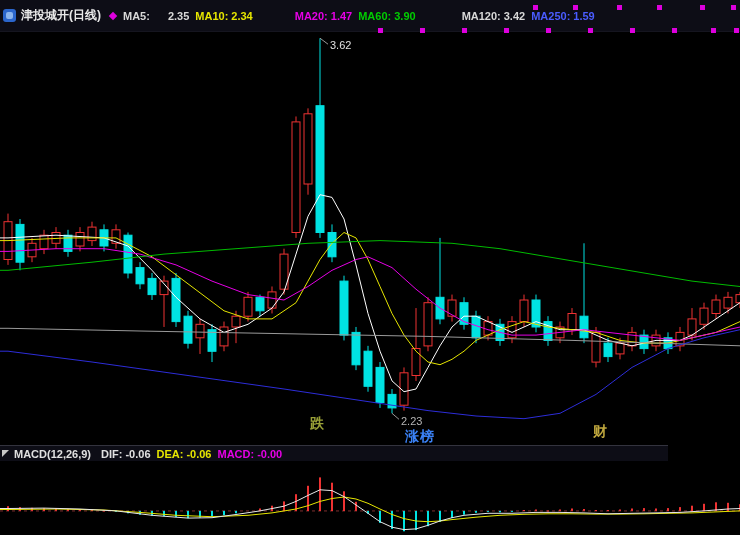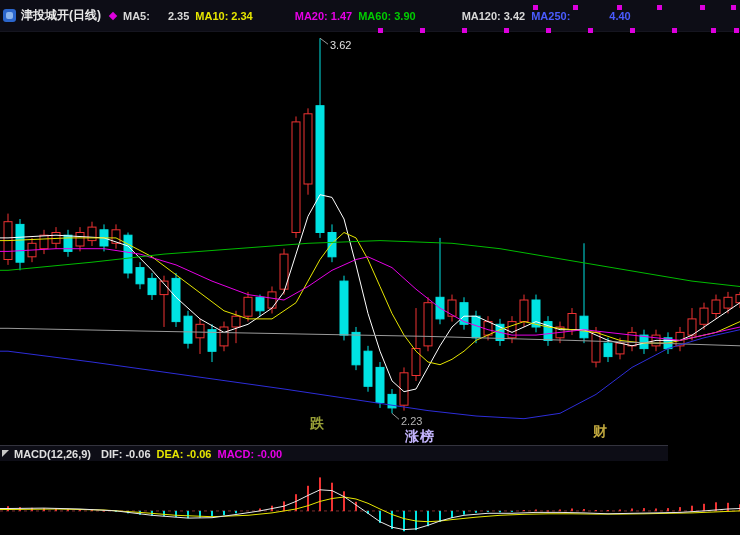--- a/index.html
+++ b/index.html
@@ -253,23 +253,23 @@
         <span class="val">1.47</span>
       </span>
       <span class="legend-item" style="color: rgb(0, 204, 0);">
         <span>MA60:</span>
         <span class="val">3.90</span>
       </span>
       <span class="legend-item" style="color: rgb(216, 216, 216); padding-left: 40px;">
         <span>MA120:</span>
         <span class="val">3.42</span>
       </span>
-      <span class="legend-item" style="color: rgb(74, 92, 255); gap: 36px;">
+      <span class="legend-item" style="color: rgb(74, 92, 255);">
         <span>MA250:</span>
-        <span class="val">4.40</span>
+        <span class="val">1.59</span>
       </span>
     </div>
 </div>
 
 <div class="macdbar">
   <div class="expand-icon"></div>
   <span class="macd-title" style="color:#e0e0e0">MACD(12,26,9)</span>
   <div class="legend">
       <span class="legend-item" style="color: rgb(224, 224, 224);">
         <span>DIF:</span>
@@ -300,15 +300,15 @@
     <div class="marker-sq" style="left: 546px; top: 28px; background: rgb(221, 0, 221);"></div>
     <div class="marker-sq" style="left: 588px; top: 28px; background: rgb(221, 0, 221);"></div>
     <div class="marker-sq" style="left: 630px; top: 28px; background: rgb(221, 0, 221);"></div>
     <div class="marker-sq" style="left: 672px; top: 28px; background: rgb(221, 0, 221);"></div>
     <div class="marker-sq" style="left: 711px; top: 28px; background: rgb(221, 0, 221);"></div>
     <div class="marker-sq" style="left: 734px; top: 28px; background: rgb(221, 0, 221);"></div>
   </div>
 
 <div>
     <span class="watermark" style="left: 310px; top: 415px; color: rgb(153, 160, 55);">跌</span>
-    <span class="watermark" style="left: 405px; top: 428px; color: #c4b5fd;">涨榜</span>
+    <span class="watermark" style="left: 405px; top: 428px; color: #3b82f6;">涨榜</span>
     <span class="watermark" style="left: 593px; top: 423px; color: rgb(192, 168, 62);">财</span>
   </div>
 
 </body></html>

